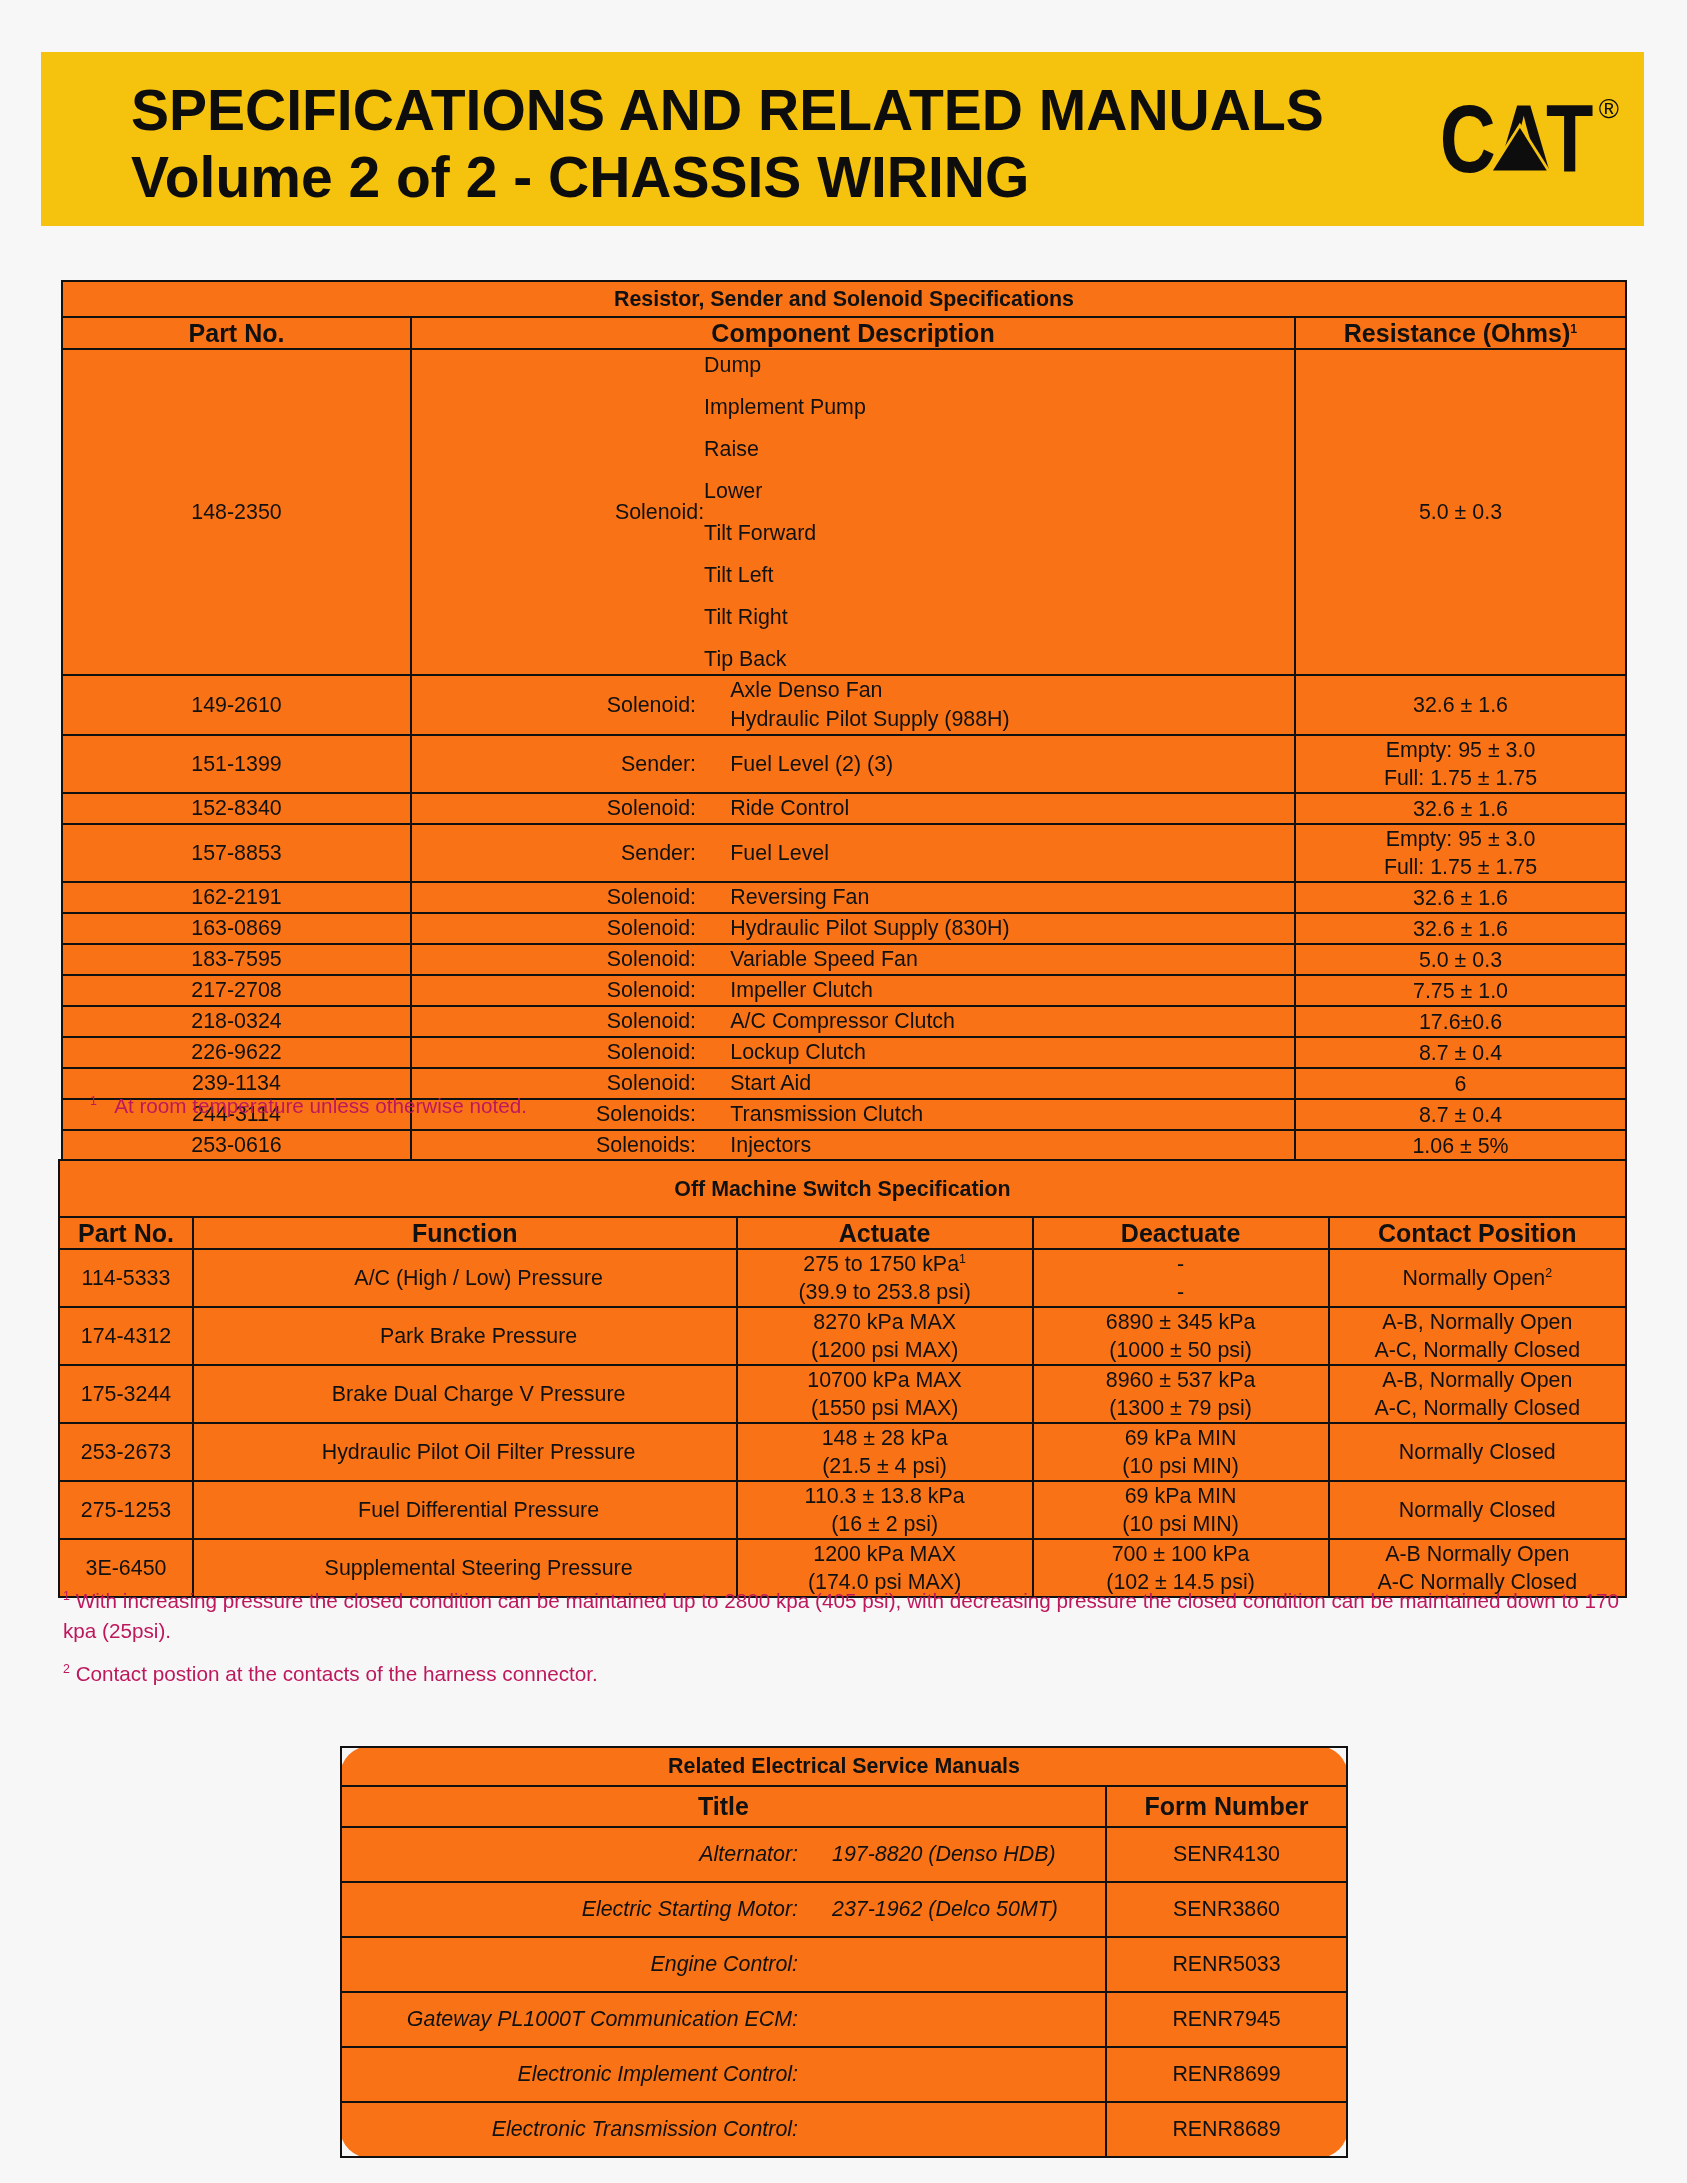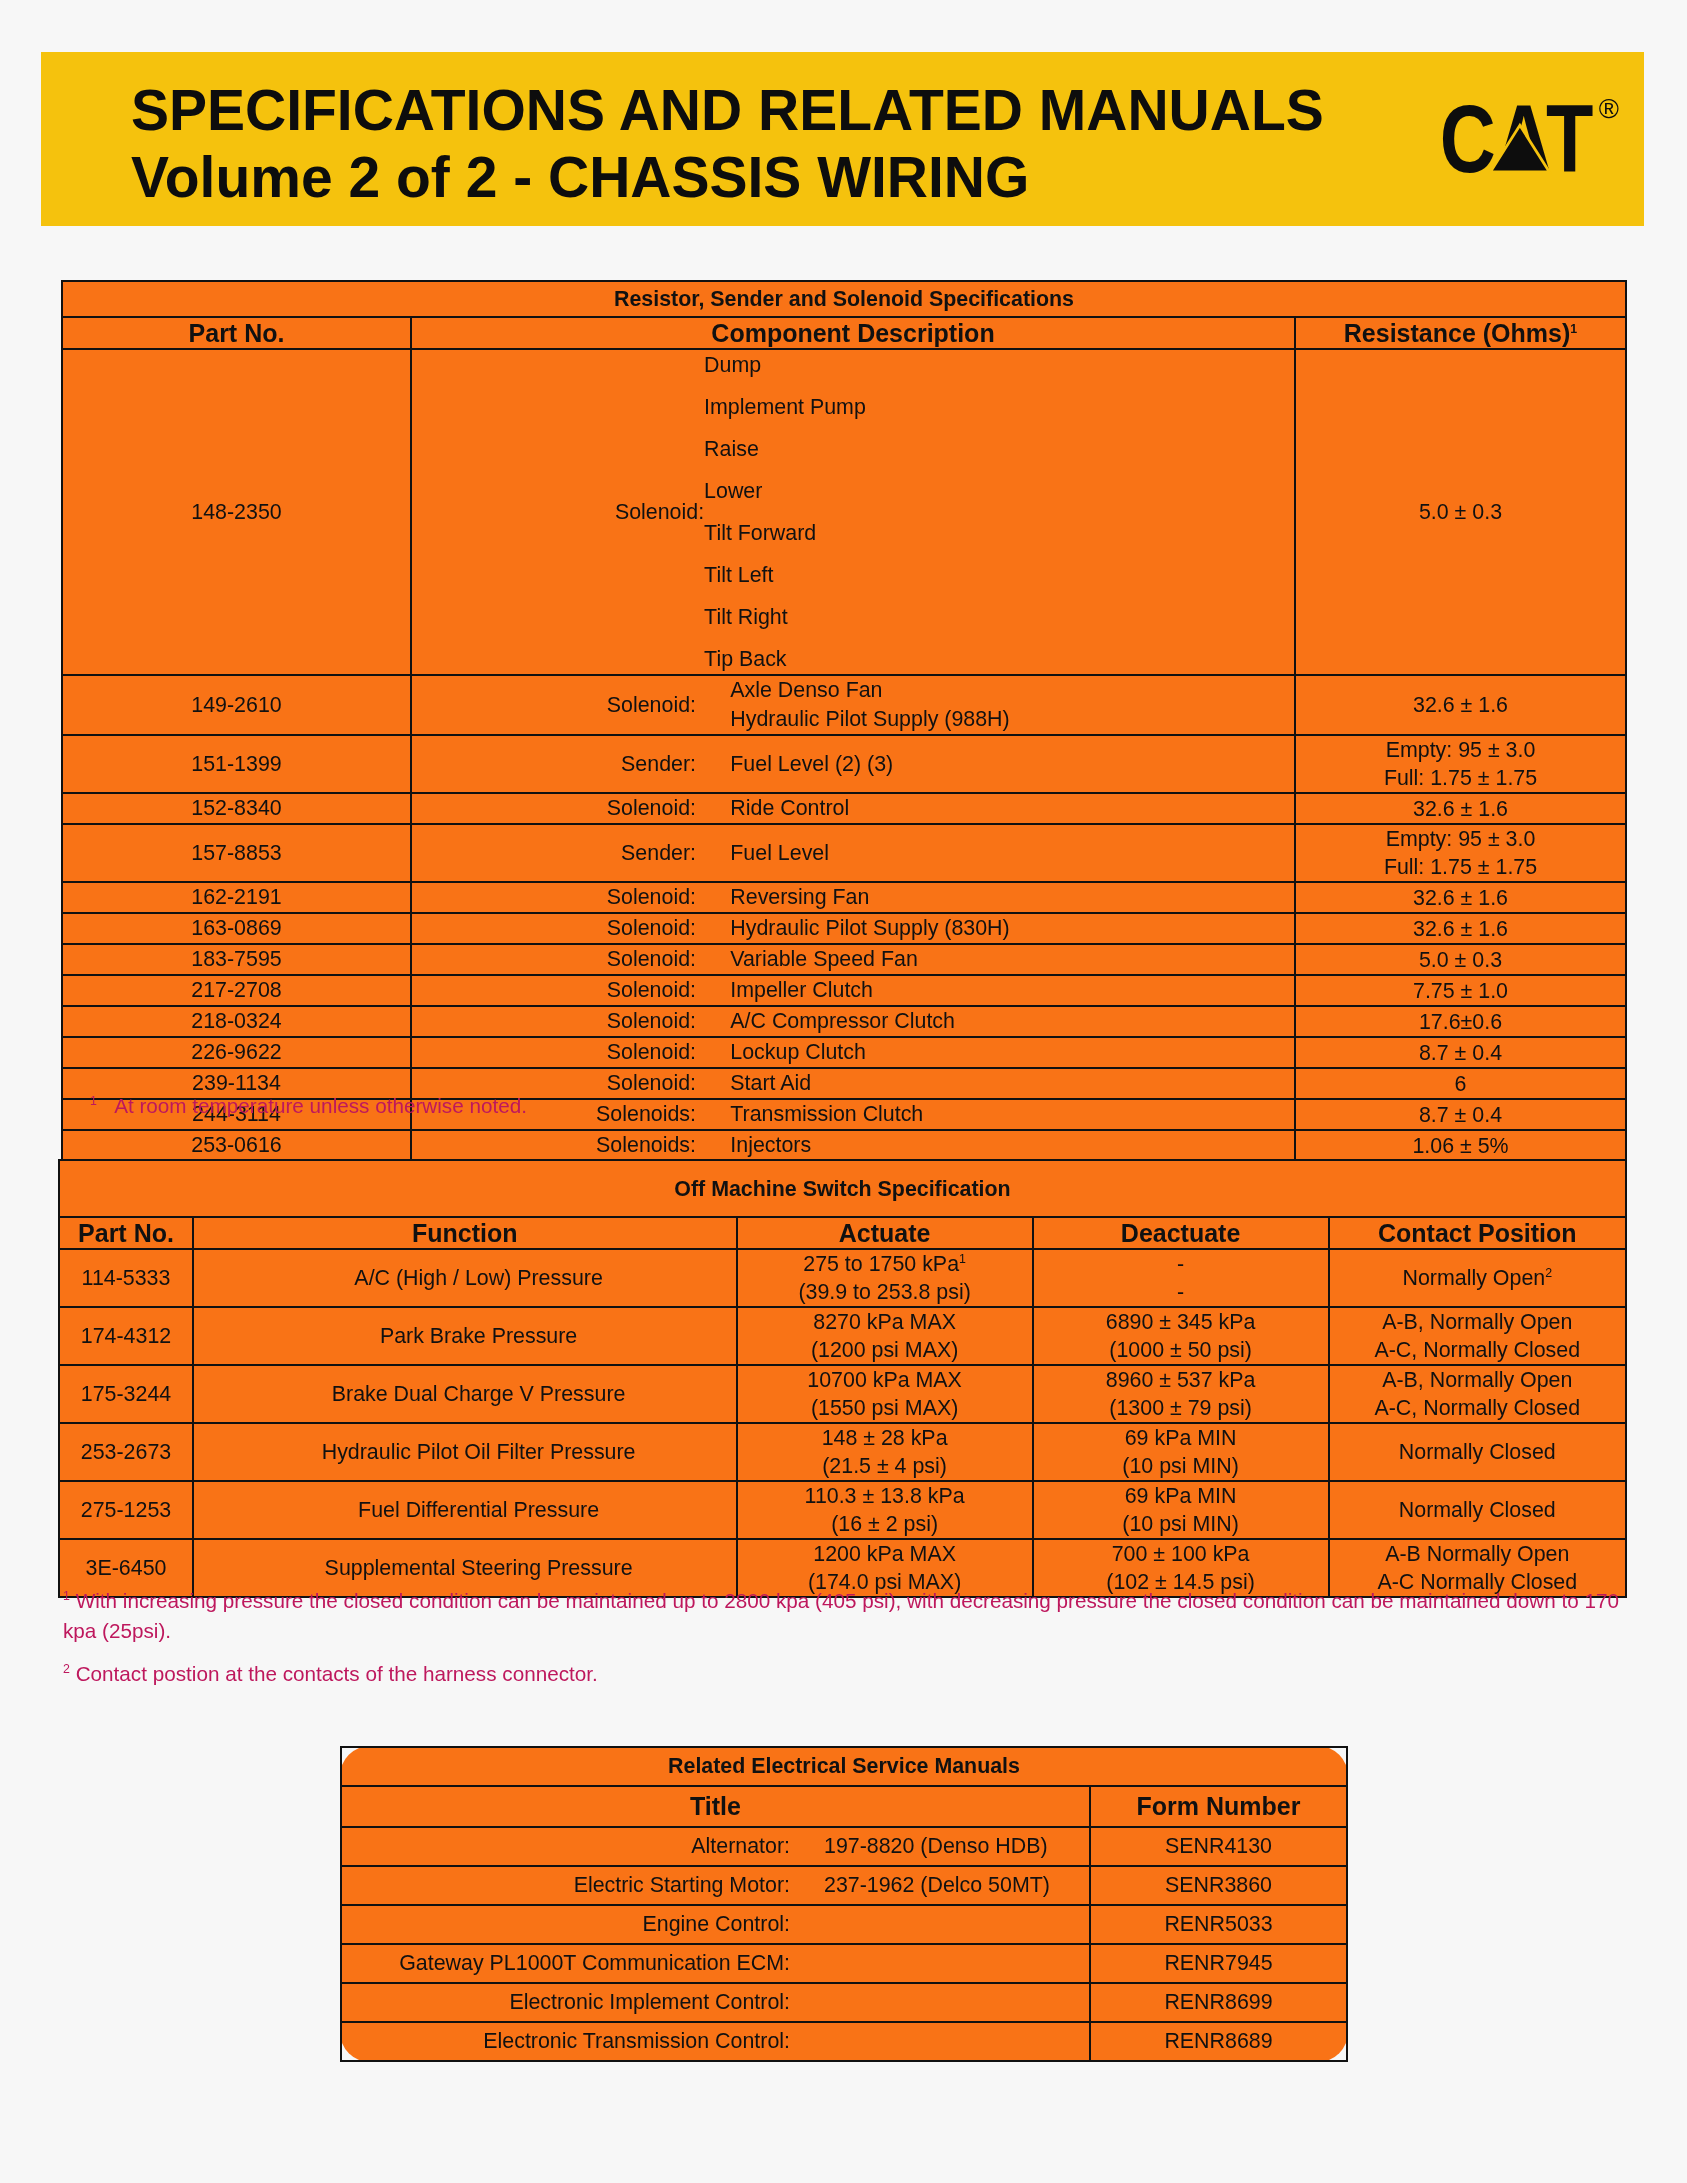--- a/index.html
+++ b/index.html
@@ -51,21 +51,21 @@
   #t2 { left:58px; top:1159px; width:1569px; }
   #t2 td { font-size:21.4px; vertical-align:middle; height:55px; line-height:28px; }
   #t2 td.pn { text-align:center; width:132px; }
   #t2 td.fn { text-align:center; padding-left:27.6px; width:514px;margin-left:20px; }
   #t2 td.ac, #t2 td.de { text-align:center; width:294px; }
   #t2 td.cp { text-align:center; }
 
   
   #t3 { left:340px; top:1746px; width:1008px;border-radius:30px; }
   #t3 td { font-size:21.4px; height:37px; vertical-align:middle; }
-  #t3 td.tt { width:747px; padding:0; }
+  #t3 td.tt { width:747px; padding:8px;font-style:italic; }
   .tt-inner { display:flex; align-items:center; }
   .tt-label { width:448px; text-align:right; flex:none; }
   .tt-model { padding-left:34px; }
   #t3 td.fnum { text-align:center; }
   #t3 .hdr th { height:39px; }
 </style>
 </head>
 <body>
 
 <div class="banner">

